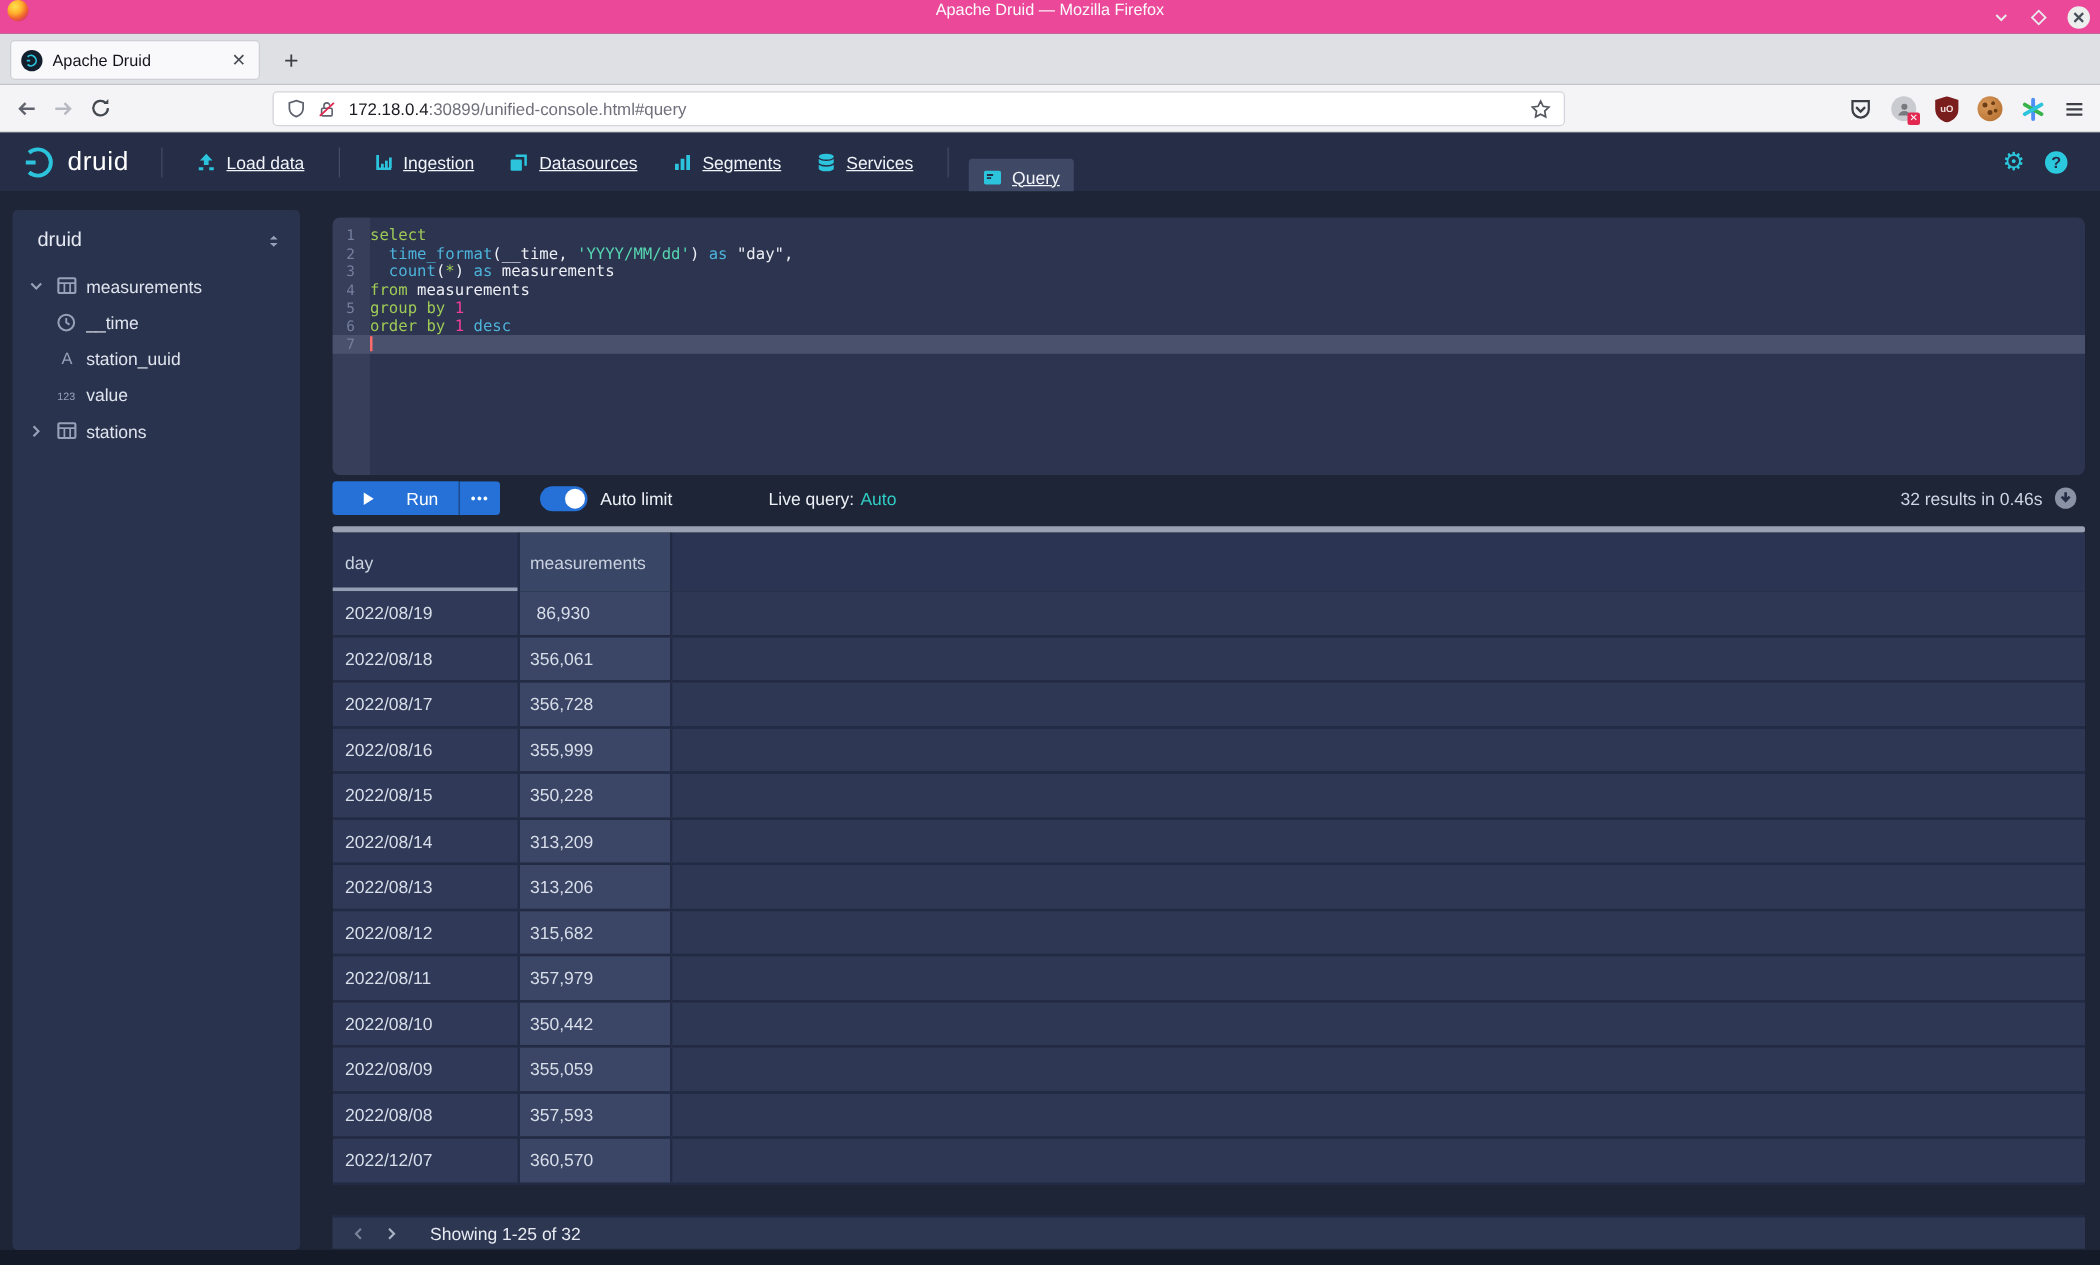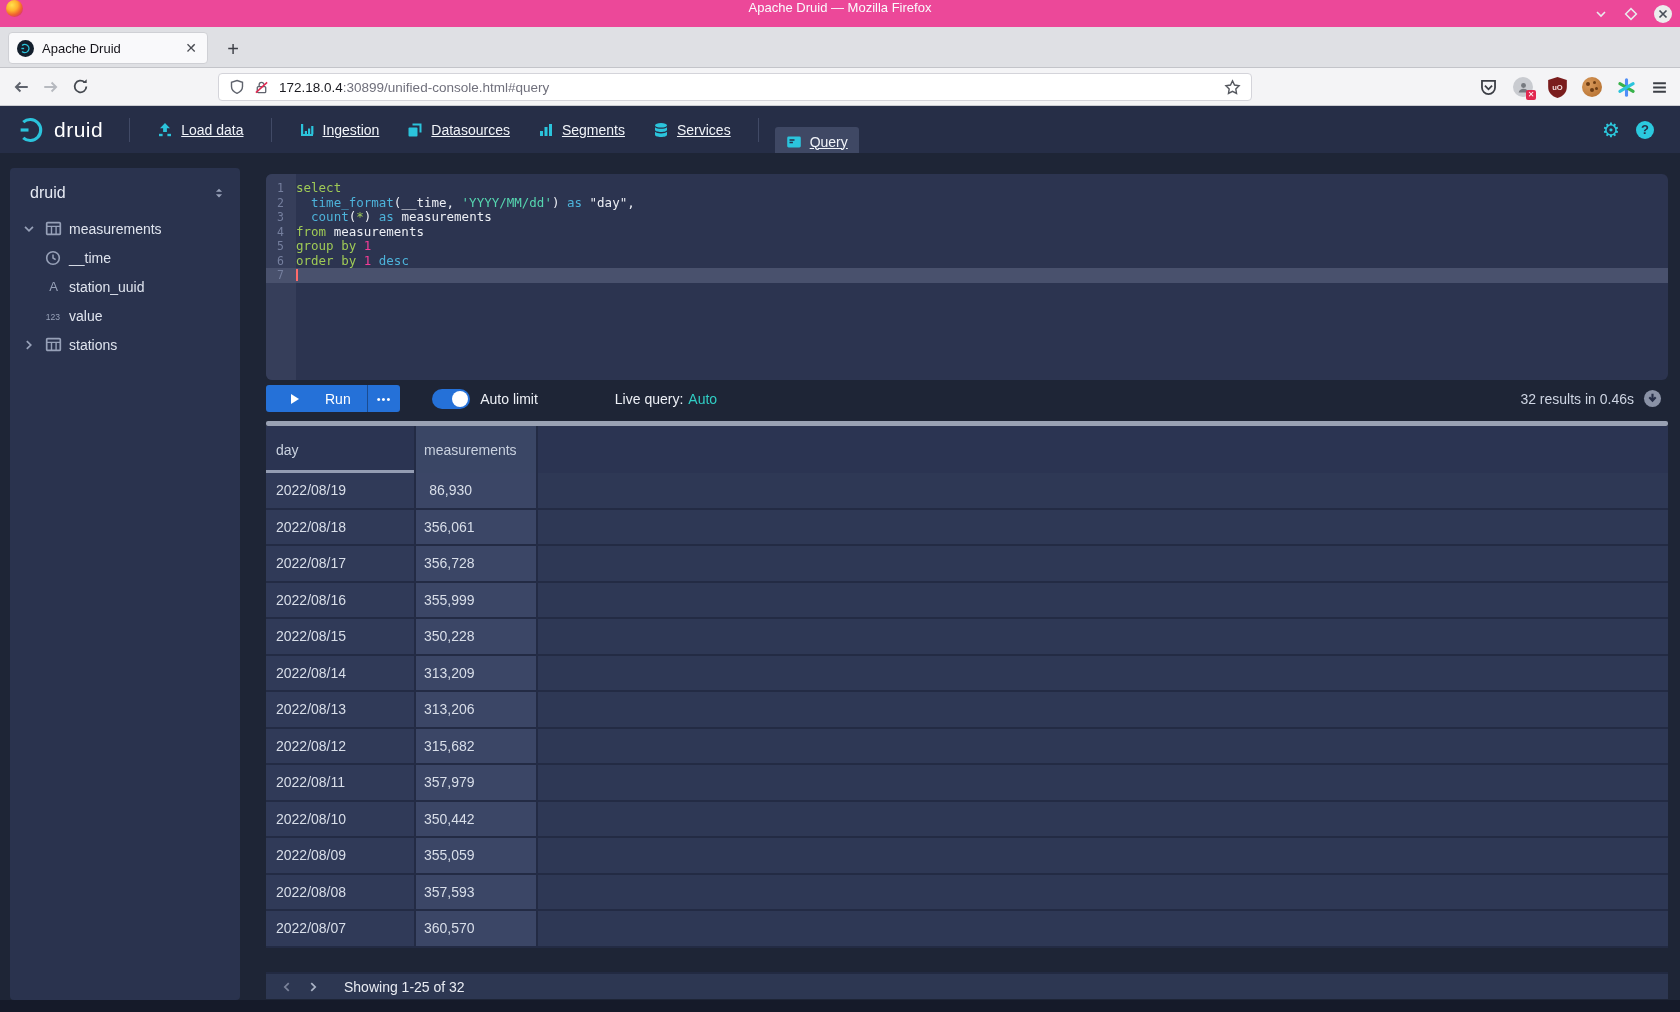--- a/index.html
+++ b/index.html
@@ -546,21 +546,21 @@
             <div class="td td-fill"></div>
           </div>
           <div class="tr">
             <div class="td td-day">2022/08/08</div>
             <div class="td td-meas">
               <span class="numval">357,593</span>
             </div>
             <div class="td td-fill"></div>
           </div>
           <div class="tr">
-            <div class="td td-day">2022/08/07</div>
+            <div class="td td-day">2022/12/07</div>
             <div class="td td-meas">
               <span class="numval">360,570</span>
             </div>
             <div class="td td-fill"></div>
           </div>
         </div>
     </div>
 
     <div class="pager">
       <span class="pchev icn">

